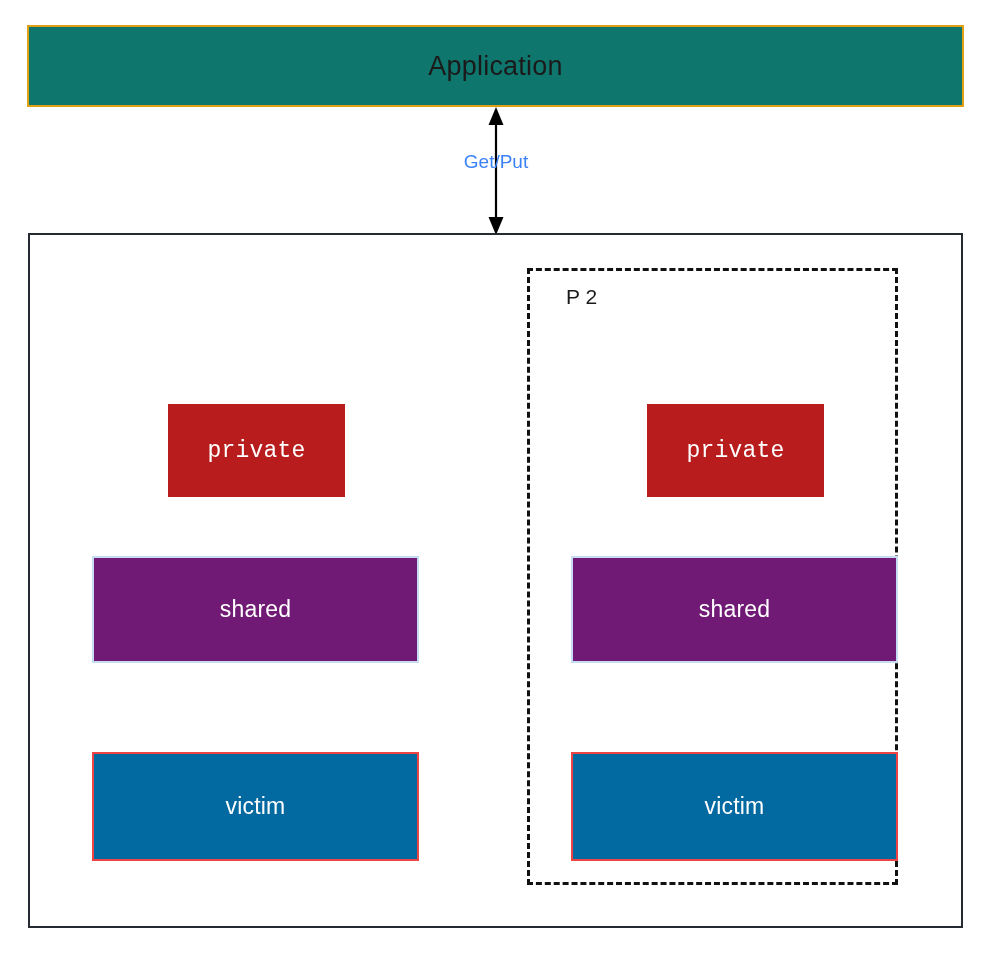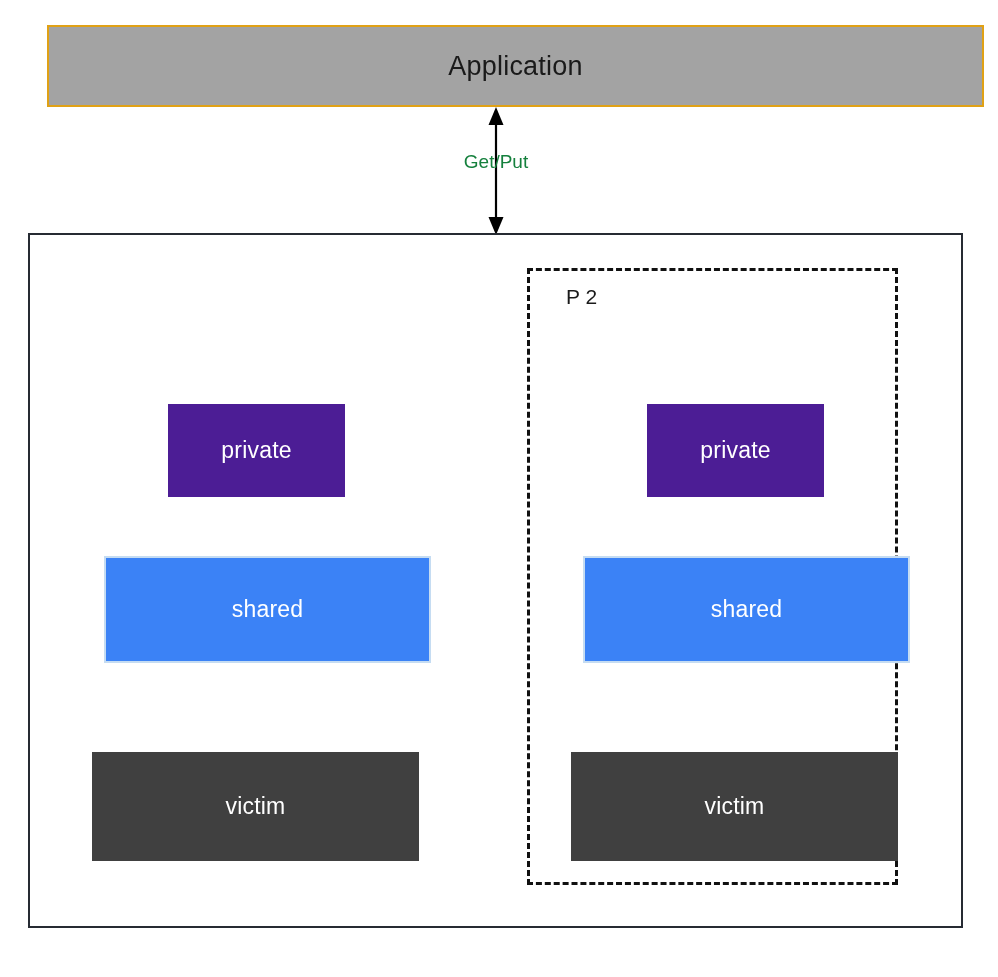--- a/index.html
+++ b/index.html
@@ -19,26 +19,25 @@
   }
 
   
   .app-box {
     position: absolute;
     left: 27px;
     top: 25px;
     width: 937px;
     height: 82px;
     box-sizing: border-box;
-    background: #a3a3a3;
+    background: #0f766e;
     border: 2px solid #e0a115;
     display: flex;
     align-items: center;
     justify-content: center;
-    margin-left: 20px;
   }
   .app-label {
     font-size: 27px;
     color: #1a1a1a;
     letter-spacing: 0.2px;
   }
 
   
   .connector {
     position: absolute;
@@ -48,21 +47,21 @@
     height: 128px;
   }
   .connector svg { display: block; }
   .connector-label {
     position: absolute;
     left: 440px;
     top: 151px;
     width: 112px;
     text-align: center;
     font-size: 19px;
-    color: #15803d;
+    color: #3b82f6;
     white-space: nowrap;
   }
 
   
   .system-box {
     position: absolute;
     left: 28px;
     top: 233px;
     width: 935px;
     height: 695px;
@@ -97,31 +96,31 @@
     position: absolute;
     box-sizing: border-box;
     display: flex;
     align-items: center;
     justify-content: center;
     color: #ffffff;
     font-size: 23px;
     letter-spacing: 0.2px;
   }
   .block-private {
-    background: #4c1d95;
+    background: #b91c1c;
     border: 0;
+    font-family: Liberation Mono, monospace;
   }
   .block-shared {
-    background: #3b82f6;
+    background: #701a75;
     border: 2px solid #c5dcf2;
-    margin-left: 12px;
   }
   .block-victim {
-    background: #404040;
-    border: 2px solid #404040;
+    background: #0369a1;
+    border: 2px solid #ef4444;
   }
 
   
   .private-1 { left: 168px; top: 404px; width: 177px; height: 93px; }
   .private-2 { left: 647px; top: 404px; width: 177px; height: 93px; }
   
   .shared-1  { left: 92px;  top: 556px; width: 327px; height: 107px; }
   .shared-2  { left: 571px; top: 556px; width: 327px; height: 107px; }
   
   .victim-1  { left: 92px;  top: 752px; width: 327px; height: 109px; }

